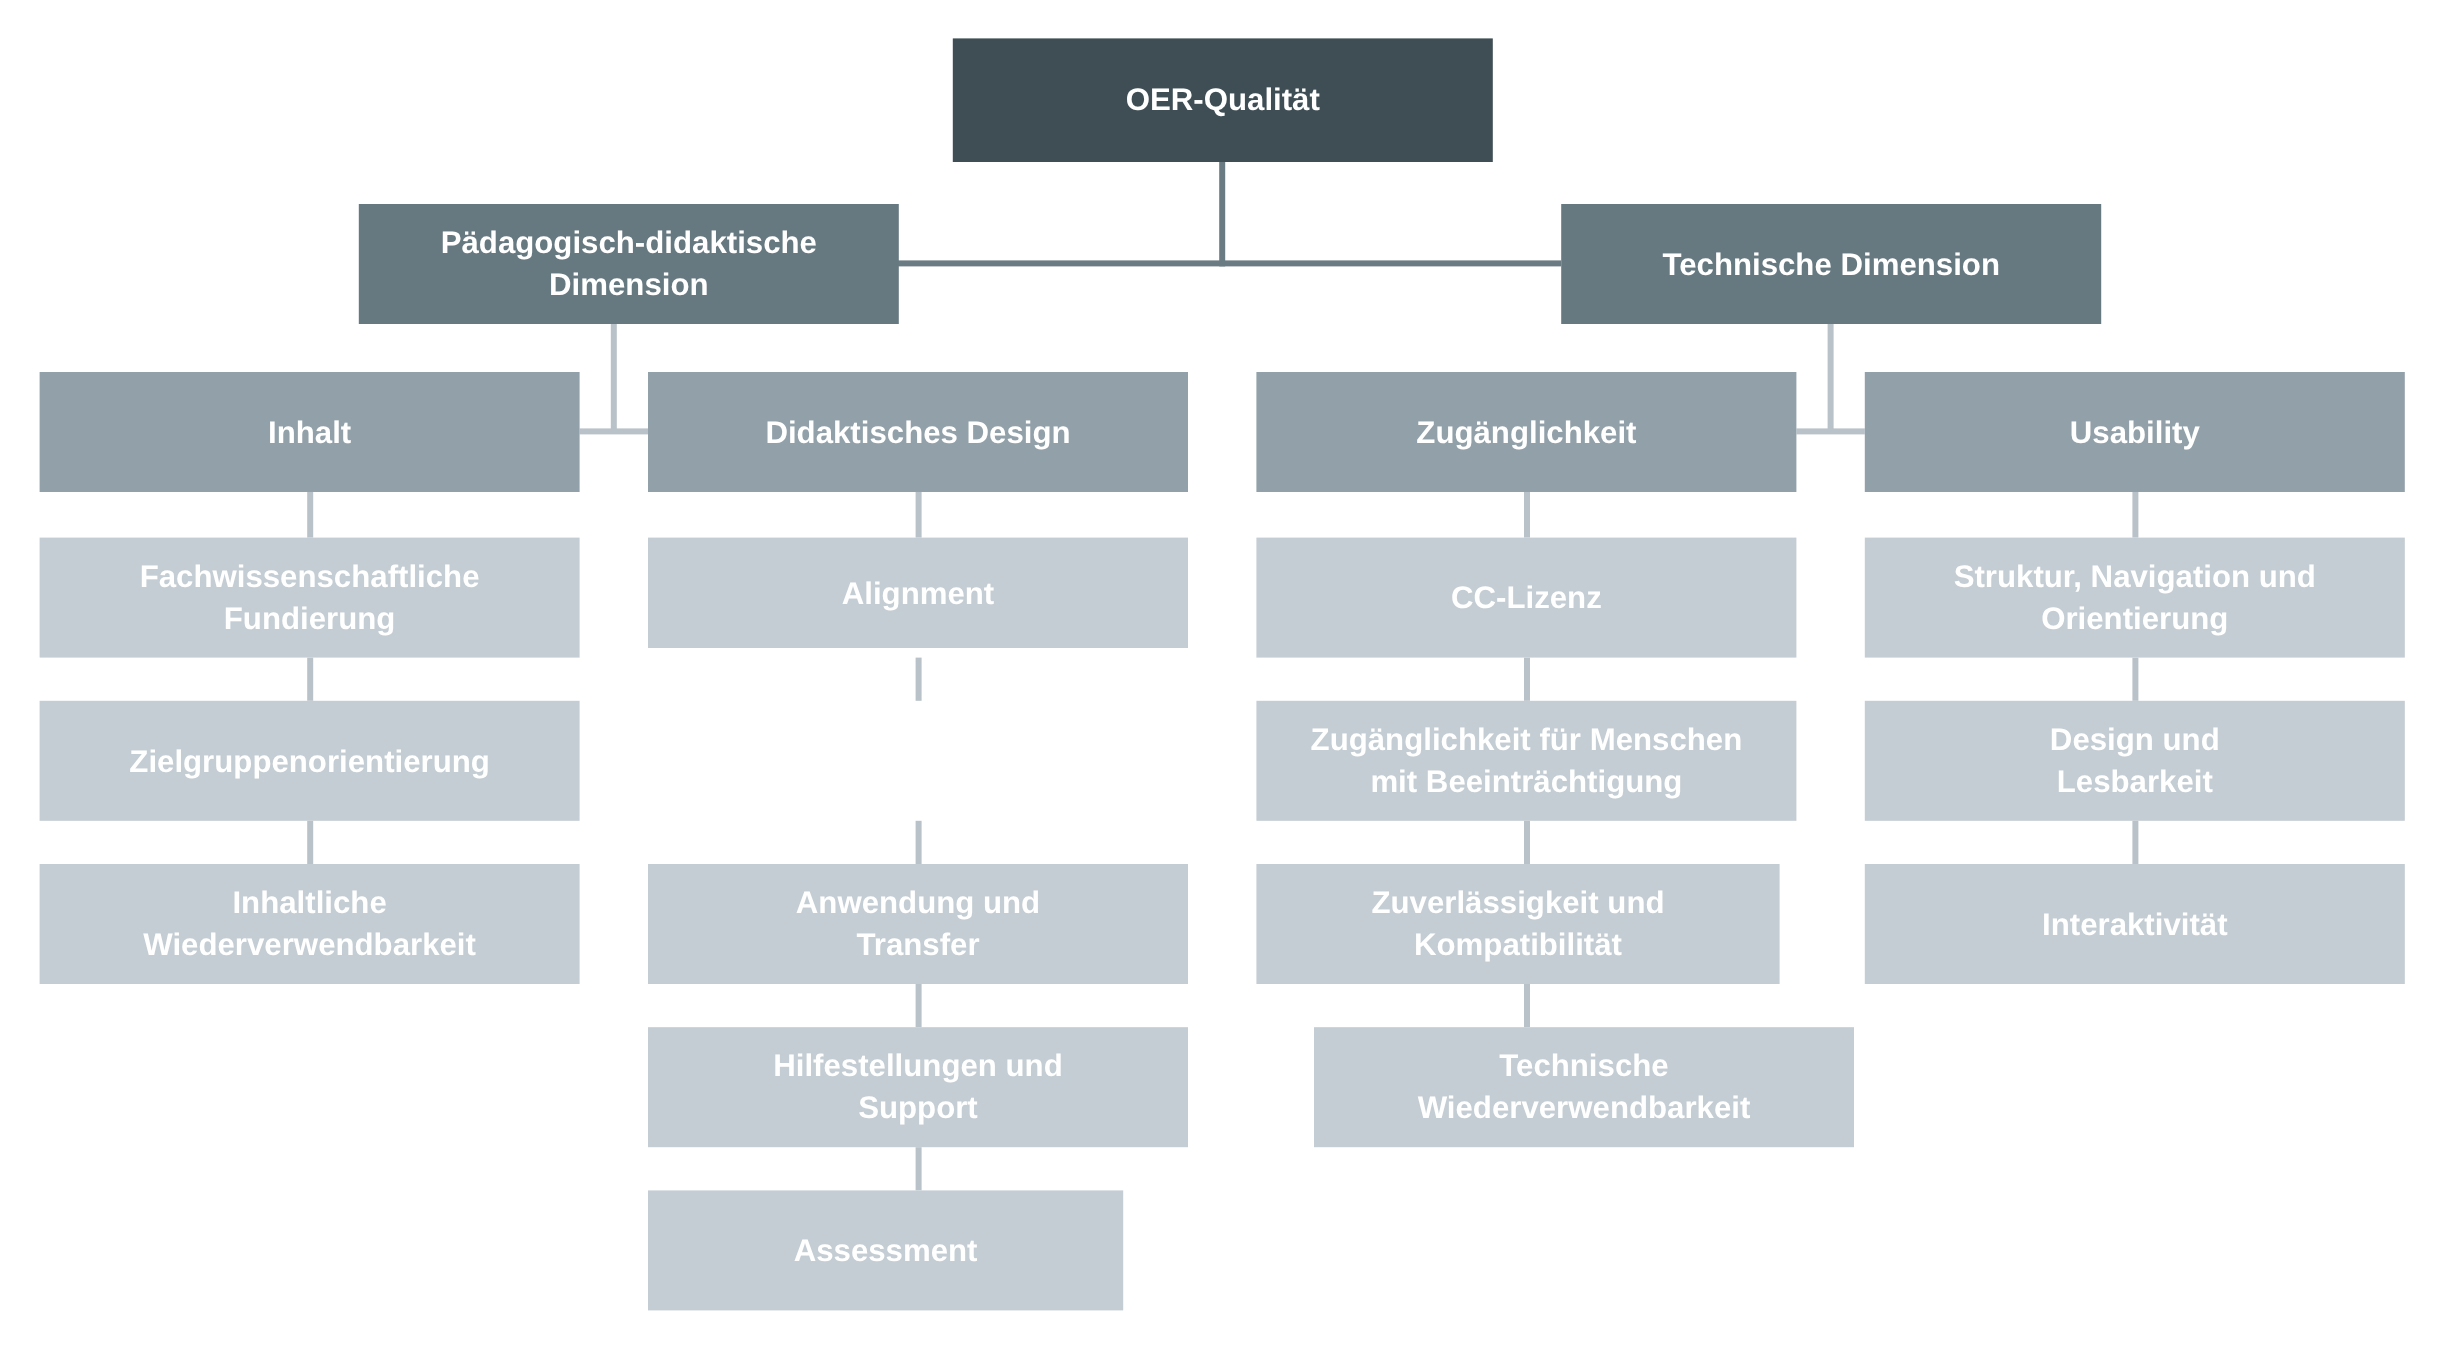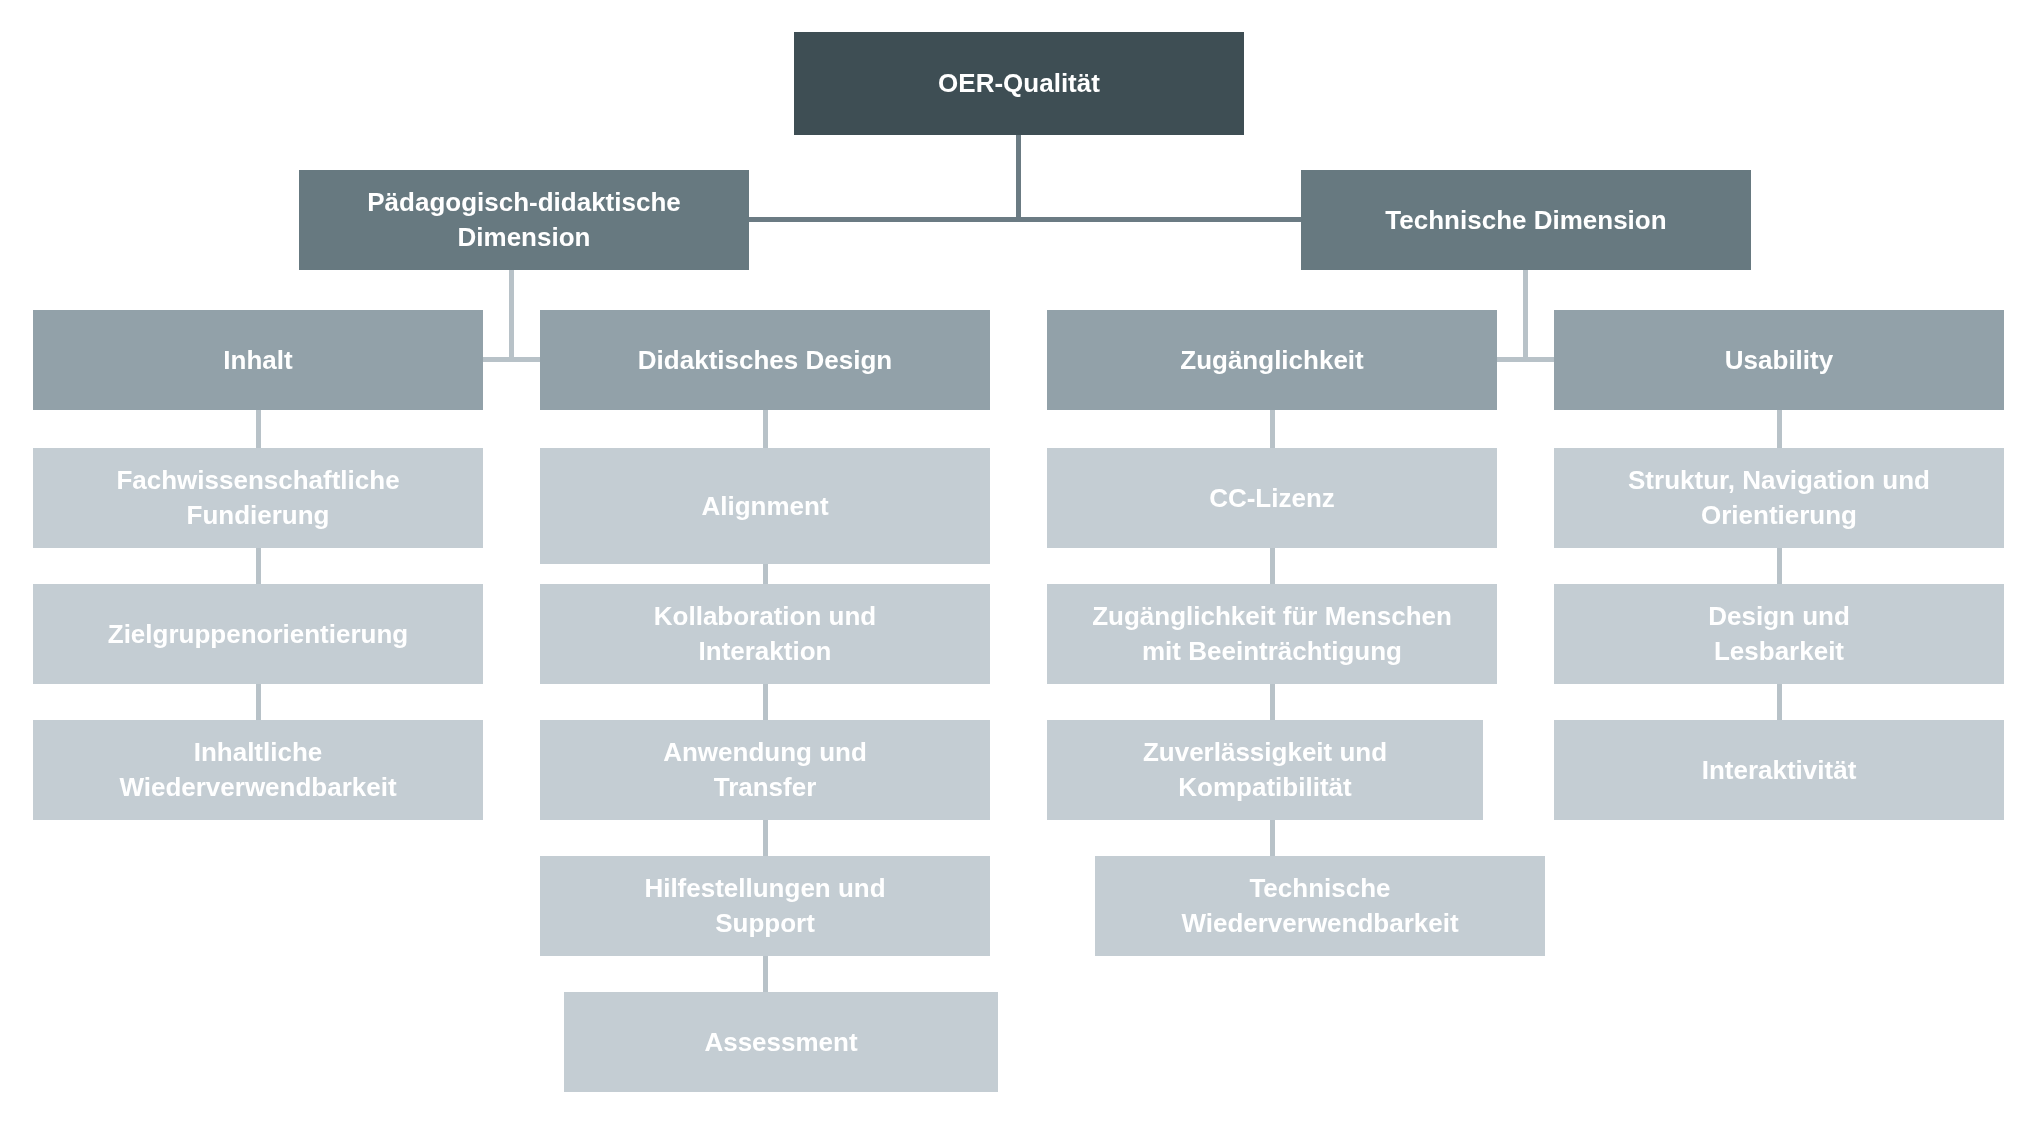--- a/index.html
+++ b/index.html
@@ -95,36 +95,32 @@
 Fundierung</span>
   </div>
   <div class="box leaf" style="left:33px; top:584px; width:450px; height:100px;">
     <span class="lbl">Zielgruppenorientierung</span>
   </div>
   <div class="box leaf" style="left:33px; top:720px; width:450px; height:100px;">
     <span class="lbl">Inhaltliche
 Wiederverwendbarkeit</span>
   </div>
 
-  <div class="box leaf" style="left:540px; top:448px; width:450px; height:116px;">
+  <div class="box leaf" style="left:540px; top:448px; width:450px; height:92px;">
     <span class="lbl">Alignment</span>
-  </div>
-  <div class="box leaf" style="left:540px; top:584px; width:450px; height:100px;">
-    <span class="lbl">Kollaboration und
-Interaktion</span>
   </div>
   <div class="box leaf" style="left:540px; top:720px; width:450px; height:100px;">
     <span class="lbl">Anwendung und
 Transfer</span>
   </div>
   <div class="box leaf" style="left:540px; top:856px; width:450px; height:100px;">
     <span class="lbl">Hilfestellungen und
 Support</span>
   </div>
-  <div class="box leaf" style="left:564px; top:992px; width:434px; height:100px;">
+  <div class="box leaf" style="left:540px; top:992px; width:396px; height:100px;">
     <span class="lbl">Assessment</span>
   </div>
 
   <div class="box leaf" style="left:1047px; top:448px; width:450px; height:100px;">
     <span class="lbl">CC-Lizenz</span>
   </div>
   <div class="box leaf" style="left:1047px; top:584px; width:450px; height:100px;">
     <span class="lbl">Zugänglichkeit für Menschen
 mit Beeinträchtigung</span>
   </div>

